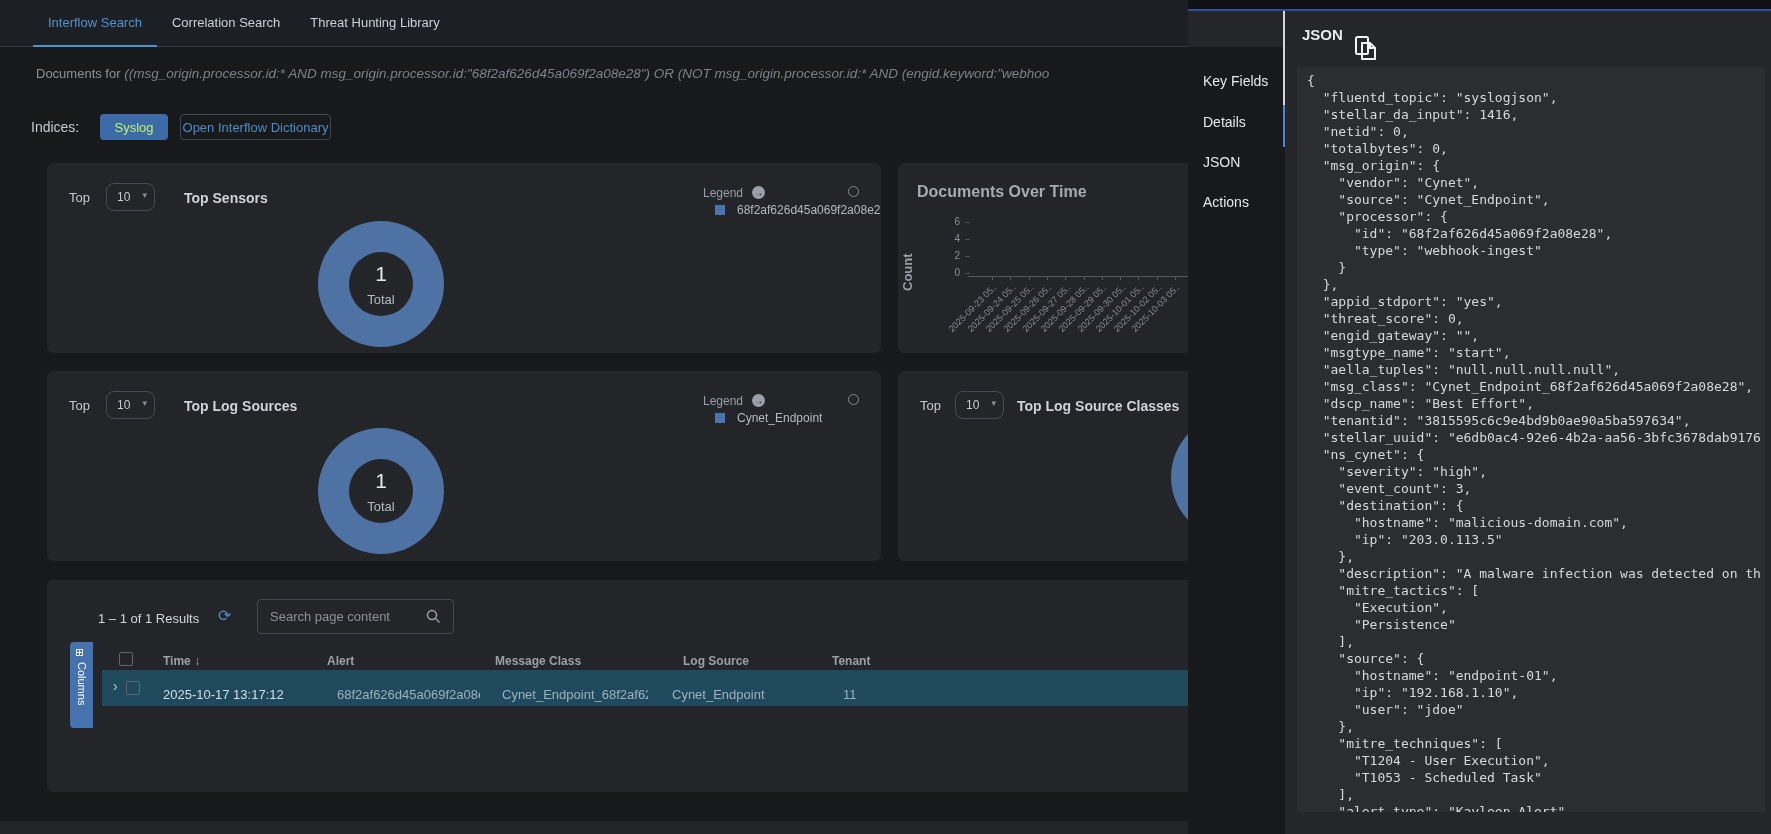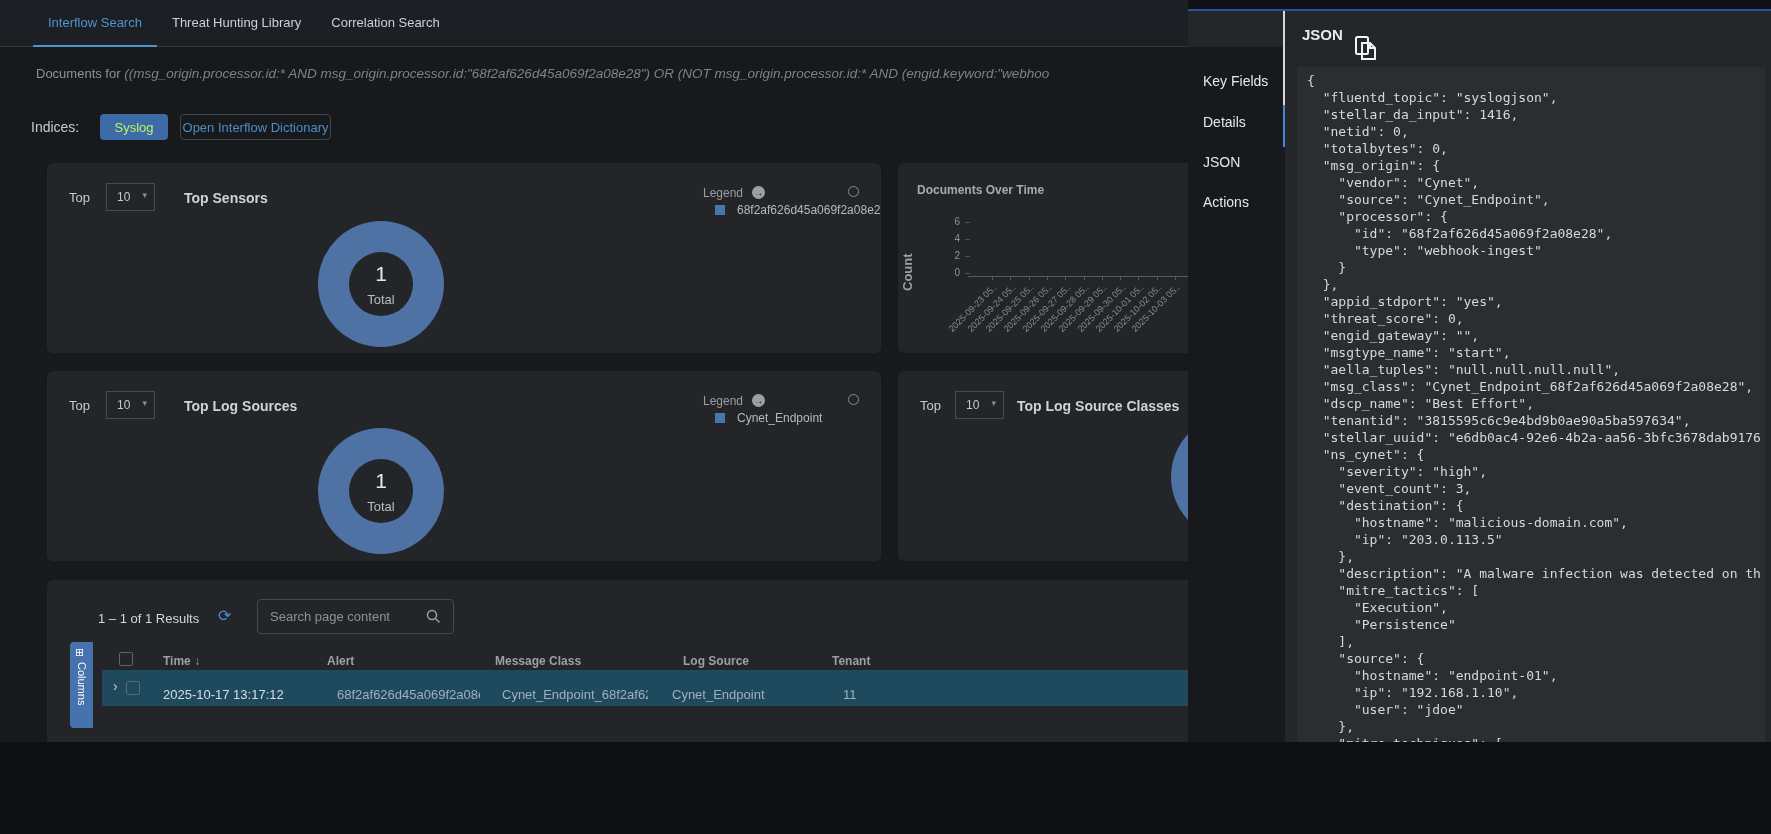--- a/index.html
+++ b/index.html
@@ -1,18 +1,18 @@
 <!DOCTYPE html>
 <html><head>
 <meta charset="utf-8">
 <style>
   * { margin:0; padding:0; box-sizing:border-box; }
   html,body { background:#0e0f11; }
   body { font-family:"Liberation Sans","DejaVu Sans",sans-serif; }
-  .app { position:relative; width:1771px; height:742px; background:#18191b; overflow:hidden; }
+  .app { position:relative; width:1771px; height:834px; background:#18191b; overflow:hidden; }
 
   
   .topbar { position:absolute; left:0; top:0; width:1771px; height:47px; background:#1c1f24; border-bottom:1px solid #34373d; display:flex; padding-left:33px; }
   .tab { height:47px; line-height:45px; padding:0 15px; font-size:13px; color:#ccd1d6; cursor:pointer; }
   .tab.active { color:#4e94cf; border-bottom:2px solid #4e94cf; }
 
   
   .searchline { position:absolute; left:36px; top:66px; width:1700px; height:18px; font-size:13px; white-space:nowrap; overflow:hidden; }
   .sprefix { color:#8d9298; }
   .squery { color:#7c828a; font-style:italic; font-size:13.5px; }
@@ -25,37 +25,37 @@
   
   .panel { position:absolute; background:#232528; border-radius:6px; overflow:hidden; }
   .p-sensors { left:47px; top:163px; width:834px; height:190px; }
   .p-docs    { left:898px; top:163px; width:473px; height:190px; }
   .p-sources { left:47px; top:371px; width:834px; height:190px; }
   .p-classes { left:898px; top:371px; width:400px; height:190px; }
   .p-results { left:47px; top:580px; width:1150px; height:212px; }
 
   .hdr-lab { position:absolute; font-size:13px; color:#c6cacf; }
   .hdr-title { position:absolute; font-size:14px; font-weight:700; color:#ced3d8; white-space:nowrap; }
-  .selectbox { position:absolute; width:49px; height:28px; border:1px solid #474a50; border-radius:0; background:transparent; color:#c6cacf; font-size:12px; cursor:pointer; }
+  .selectbox { position:absolute; width:49px; height:28px; border:1px solid #474a50; border-radius:8px; background:transparent; color:#c6cacf; font-size:12px; cursor:pointer; }
   .selectbox .val { position:absolute; left:10px; top:6px; }
   .selectbox .caret { position:absolute; right:7px; top:6px; font-size:9px; color:#8a8f94; }
 
   .legend-label { position:absolute; font-size:12px; color:#989ea5; }
   .legend-go { position:absolute; width:13px; height:13px; border-radius:50%; background:#9aa0a6; color:#232528; font-size:10px; line-height:13px; text-align:center; cursor:pointer; }
   .mini-circle { position:absolute; width:11px; height:11px; border-radius:50%; border:1.5px solid #878c91; cursor:pointer; }
   .legend-swatch { position:absolute; width:10px; height:10px; background:#4a74ad; }
   .legend-text { position:absolute; font-size:12px; color:#b4bac0; white-space:nowrap; overflow:hidden; }
 
   .donut { position:absolute; width:126px; height:126px; border-radius:50%; background:#4d72a3; }
   .donut::after { content:""; position:absolute; left:31px; top:31px; width:64px; height:64px; border-radius:50%; background:#232528; }
   .dval { position:absolute; left:0; top:40px; width:126px; text-align:center; font-size:21px; line-height:26px; color:#e4e7ea; z-index:2; }
   .dlab { position:absolute; left:0; top:71px; width:126px; text-align:center; font-size:13px; line-height:16px; color:#b7bdc3; z-index:2; }
 
   
-  .chart-title { position:absolute; left:19px; top:20px; font-size:12px; font-weight:700; color:#a6abb1; }
+  .chart-title { position:absolute; left:19px; top:20px; font-size:16px; font-weight:700; color:#a6abb1; }
   .count-label { position:absolute; left:2px; top:62px; height:66px; writing-mode:vertical-rl; transform:rotate(180deg); font-size:13px; font-weight:700; color:#9aa0a6; }
   .ytnum { position:absolute; left:44px; width:18px; text-align:right; font-size:10px; color:#8d9298; }
   .ytdash { position:absolute; left:67px; width:5px; height:1px; background:#4b4e53; }
   .axis-x { position:absolute; left:70px; top:113px; width:403px; height:1px; background:#56595e; }
   .xtick { position:absolute; top:114px; width:1px; height:3px; background:#56595e; }
   .xlw { position:absolute; top:119px; width:0; }
   .xlw > span { position:absolute; right:0; top:0; white-space:nowrap; font-size:9px; color:#868b91; transform-origin:top right; transform:rotate(-45deg); }
 
   
   .results-count { position:absolute; left:51px; top:31px; font-size:13px; color:#d3d7db; }
@@ -89,22 +89,22 @@
   .copy-icon { position:absolute; left:70px; top:25px; cursor:pointer; }
   .jcode { position:absolute; left:12px; top:56px; width:468px; height:745px; background:#2b2d31; color:#d6d8da; font-family:"DejaVu Sans Mono","Liberation Mono",monospace; font-size:13px; line-height:17px; white-space:pre; overflow:hidden; padding:5px 0 0 10px; }
 </style>
 </head>
 <body>
 
 <div class="app">
 
   <div class="topbar">
     <div class="tab active"><span>Interflow Search</span></div>
+    <div class="tab"><span>Correlation Search</span></div>
     <div class="tab"><span>Threat Hunting Library</span></div>
-    <div class="tab"><span>Correlation Search</span></div>
   </div>
 
   <div class="searchline">
     <span class="sprefix">Documents for </span>
     <span class="squery">((msg_origin.processor.id:* AND msg_origin.processor.id:"68f2af626d45a069f2a08e28") OR (NOT msg_origin.processor.id:* AND (engid.keyword:"webhoo</span>
   </div>
 
   <span class="indiceslabel">Indices:</span>
   <button class="btn-syslog">Syslog</button>
   <button class="btn-dict">Open Interflow Dictionary</button>

